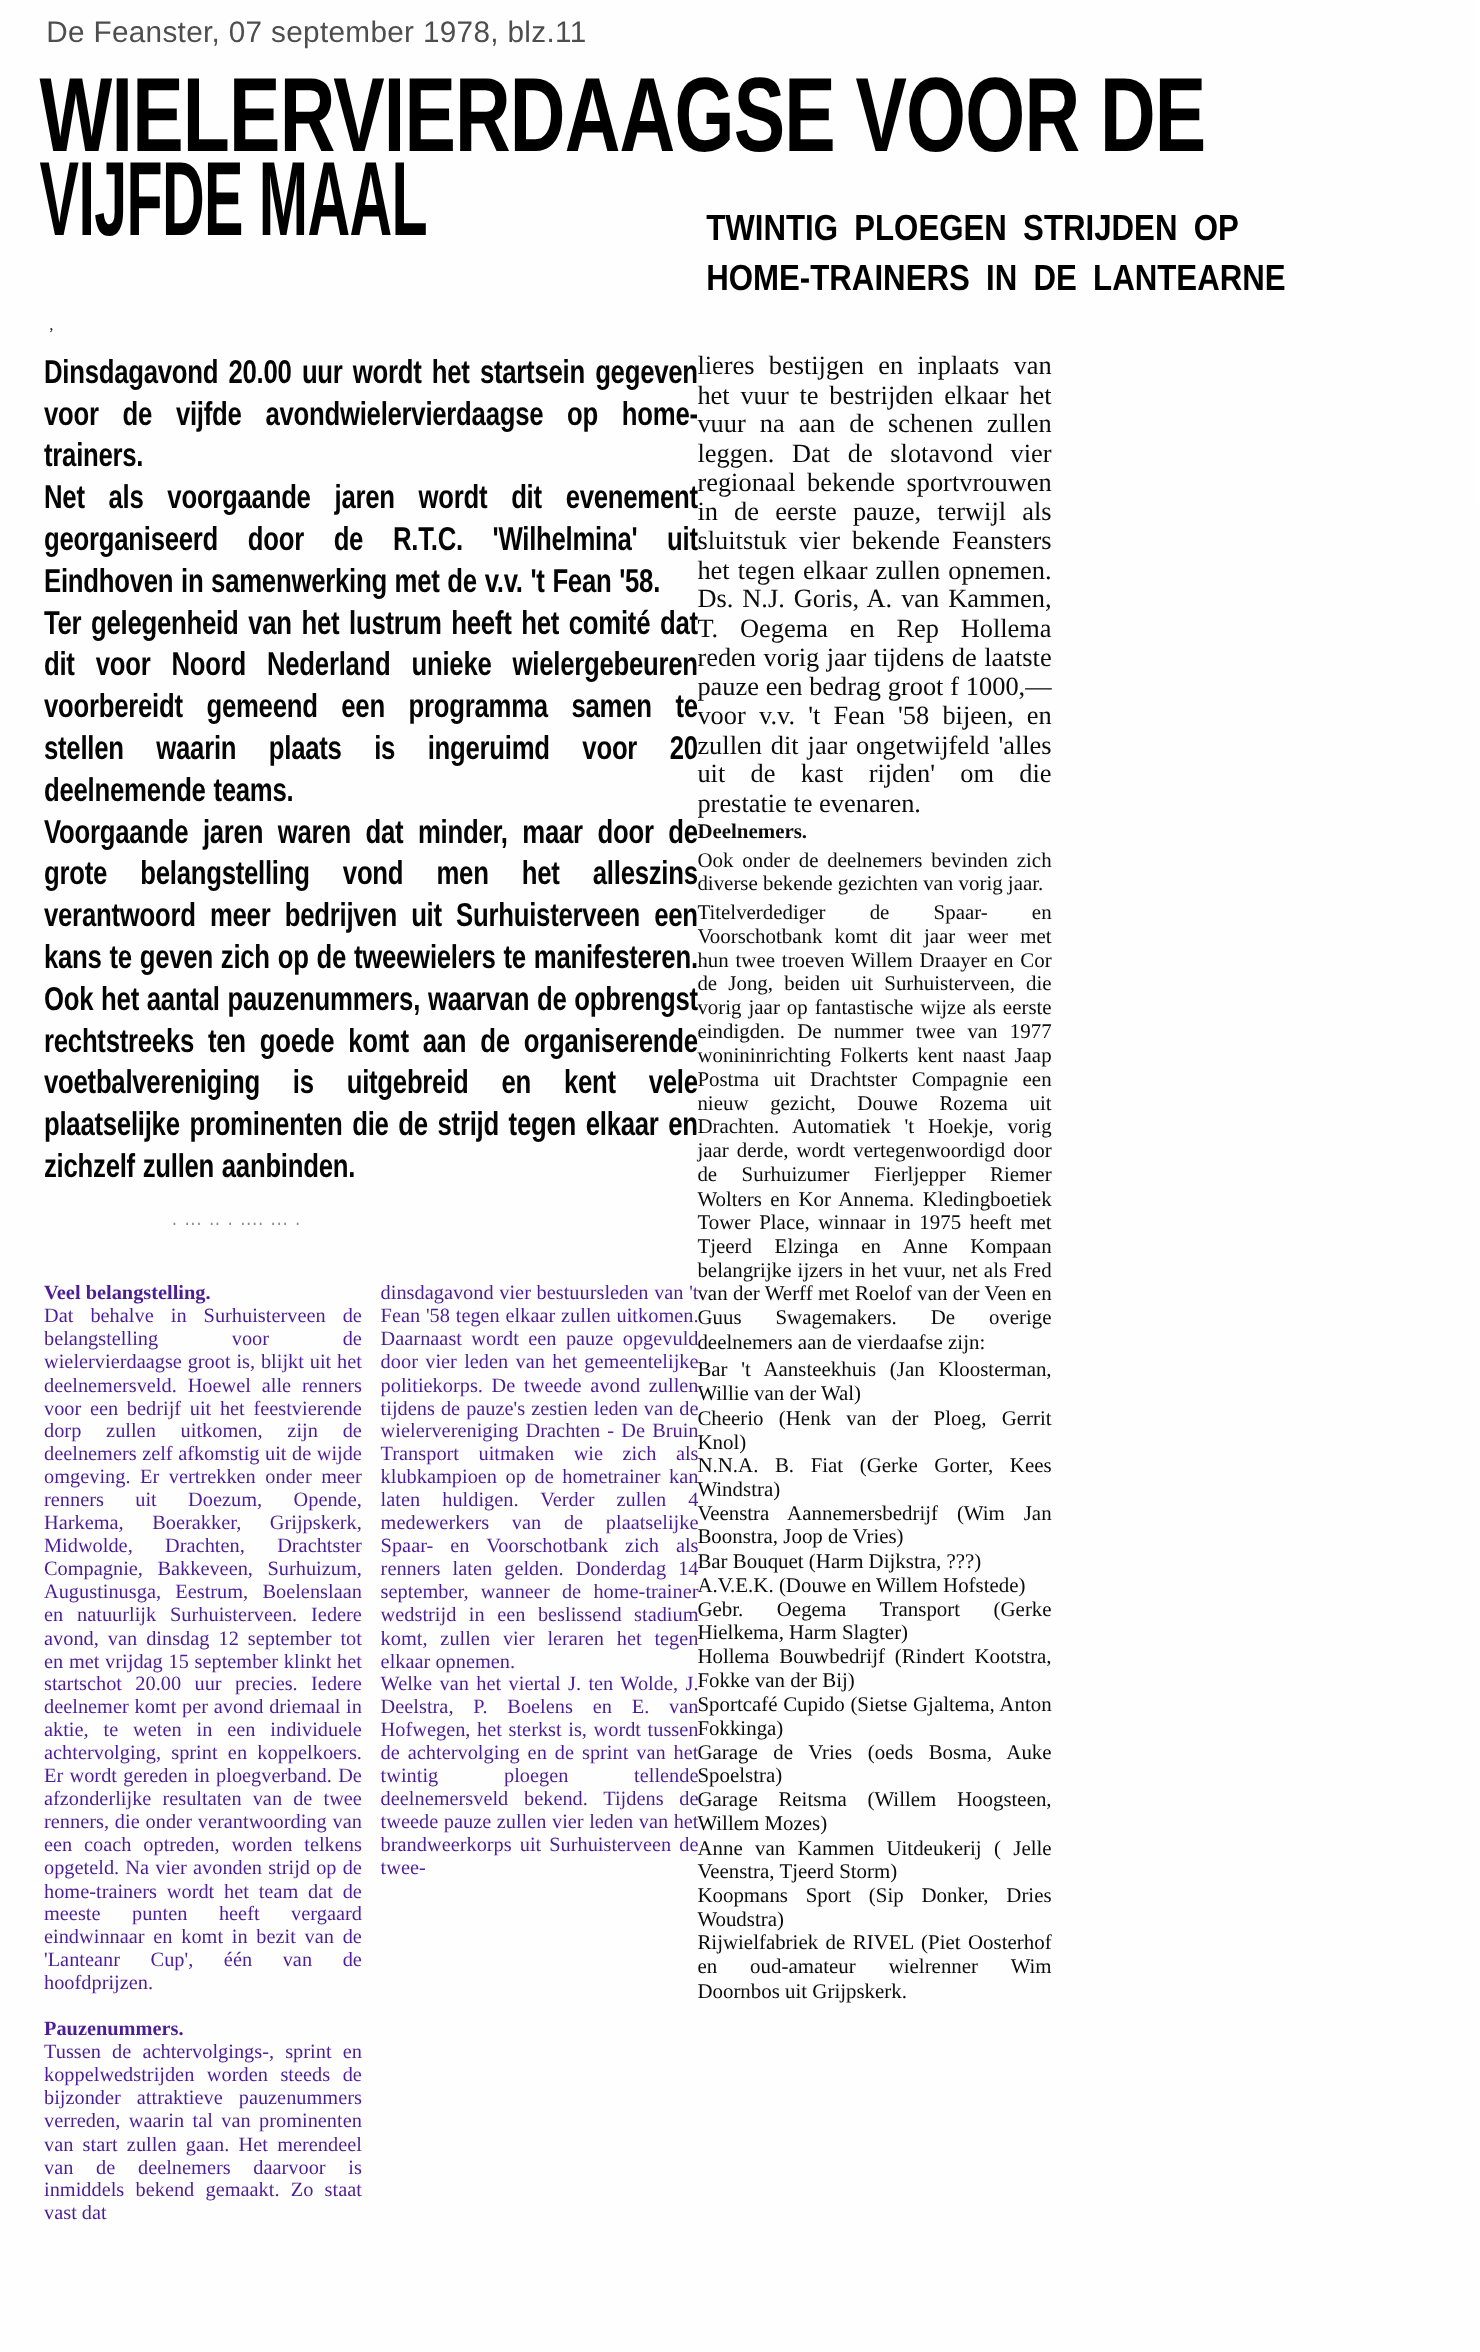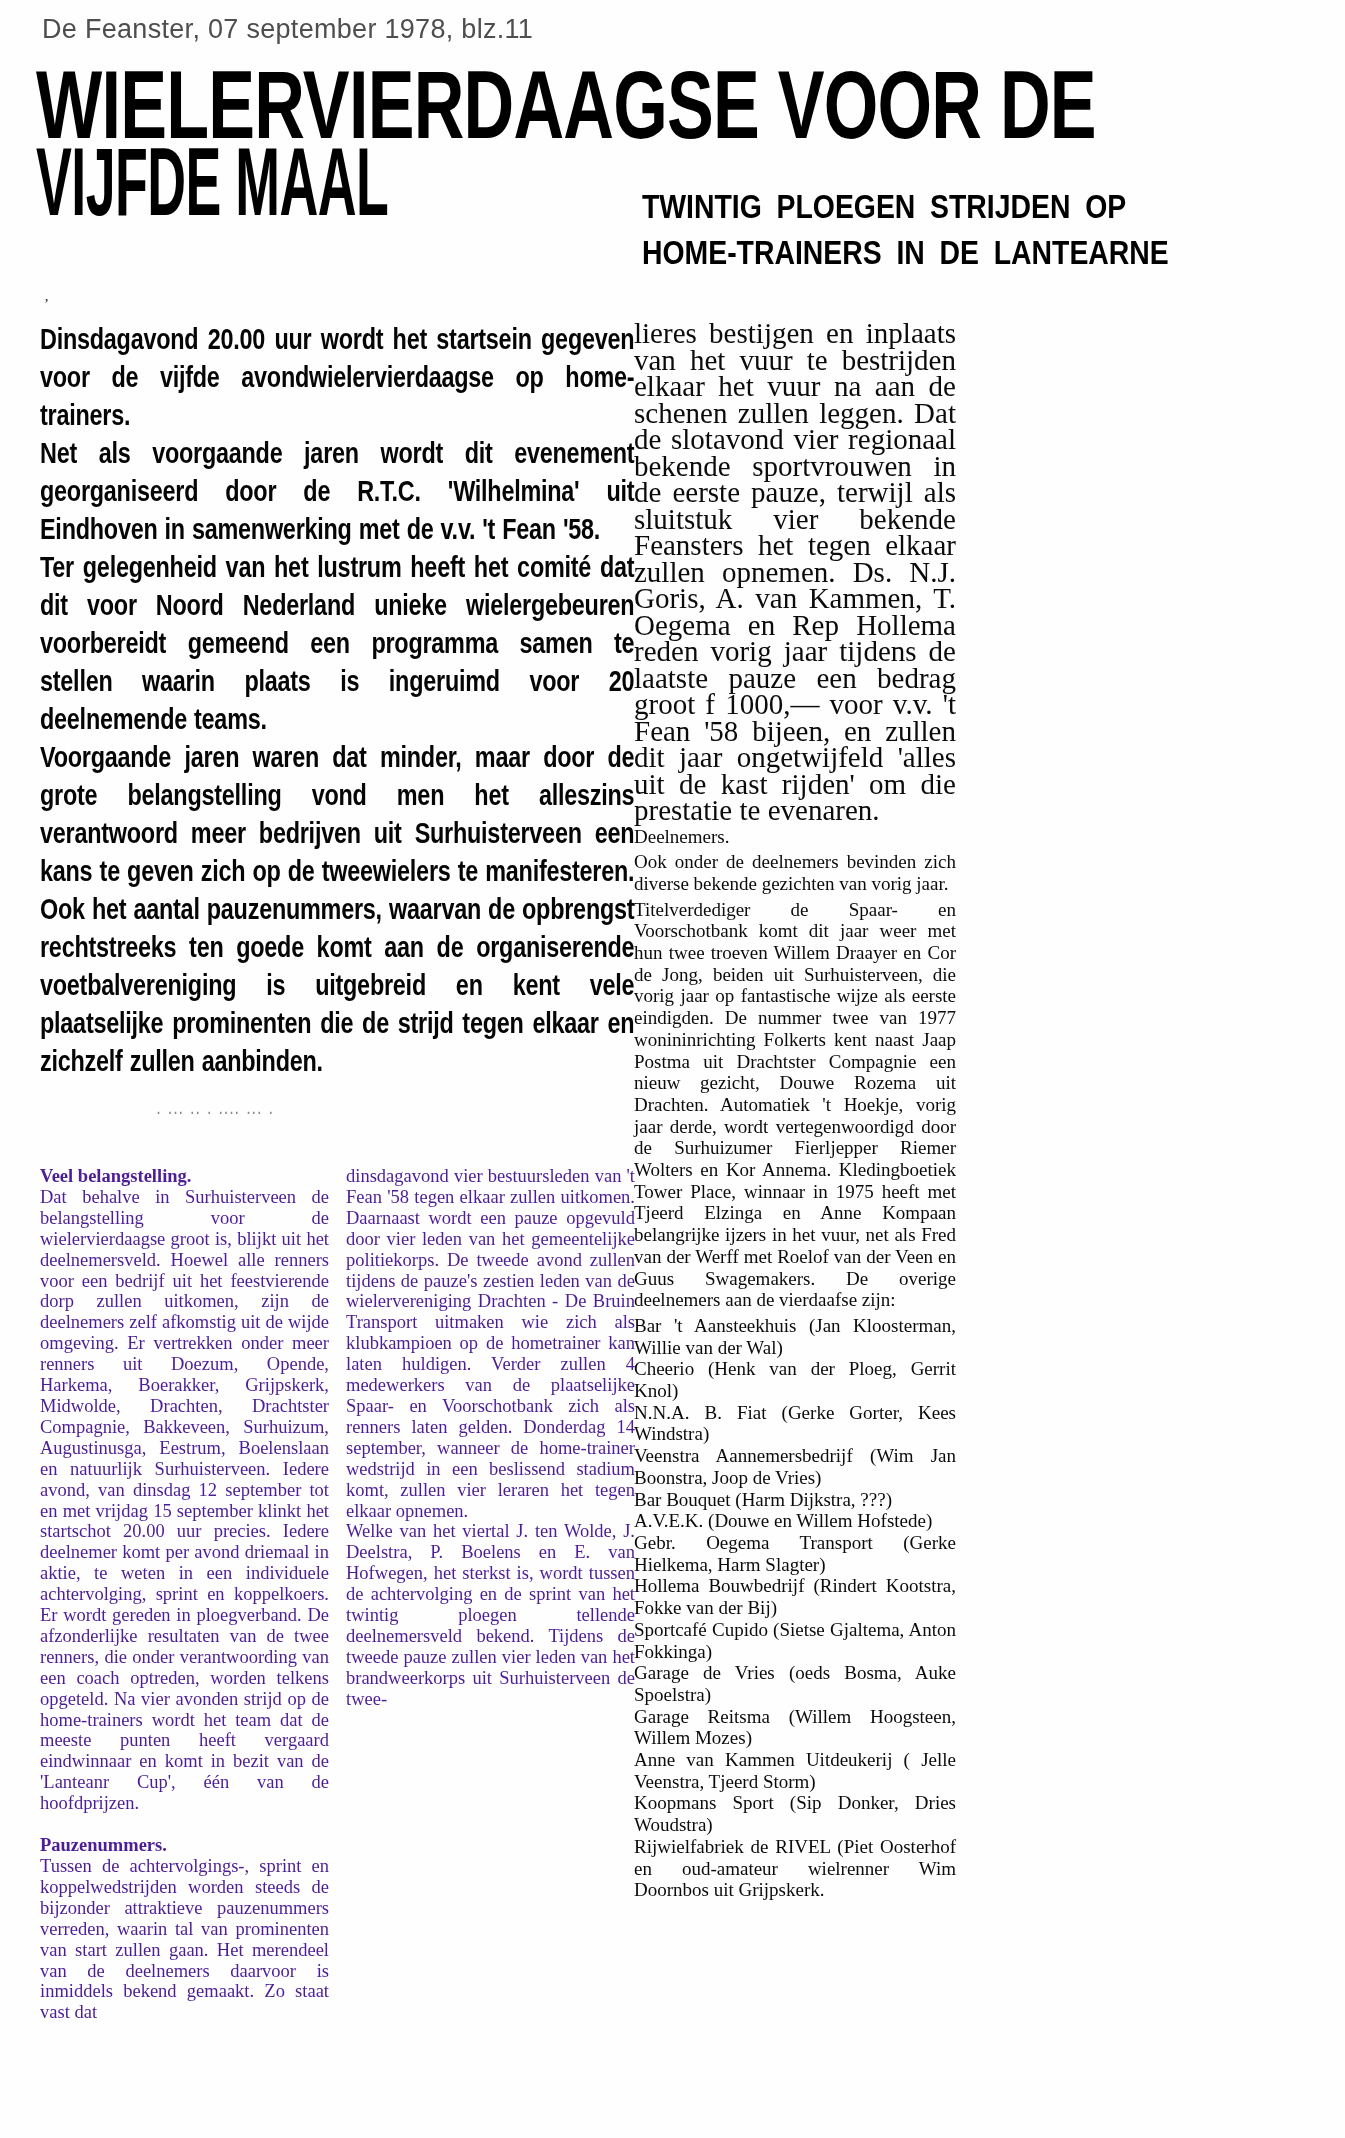--- a/index.html
+++ b/index.html
@@ -39,23 +39,23 @@
   .intro p { margin:0; }
   .scan-noise { margin:10px 0 0 150px; font-size:14px; color:#8a8a8a; letter-spacing:3px; }
   .two-col { display:flex; gap:17px; margin-top:38px; }
   .bcol {
     width:289px; flex:none; font-size:18.5px; line-height:20.9px;
     text-align:justify; color:#4c1d95;
   }
   .sec-title { font-weight:700; }
   .sec-title.gap { margin-top:21px; }
   .right-col { width:322px; flex:none; color:#0b0b0b; }
-  .r1 { font-size:29px; line-height:26.5px; text-align:justify; }
+  .r1 { font-size:24px; line-height:26.5px; text-align:justify; }
   .r2 { font-size:19px; line-height:21.7px; text-align:justify; margin-top:4px; }
-  .deelnemers-title { font-weight:400; font-size:19px; line-height:21.7px; margin-top:2px; }
+  .deelnemers-title { font-weight:700; font-size:19px; line-height:21.7px; margin-top:2px; }
   .participants div { text-align:justify; }
   .footer-block { margin-top:42px; font-weight:700; font-size:19.5px; line-height:22.5px; }
 </style>
 </head>
 <body>
 
 <div class="page">
 
   <div class="masthead">De Feanster, 07 september 1978, blz.11</div>
 

